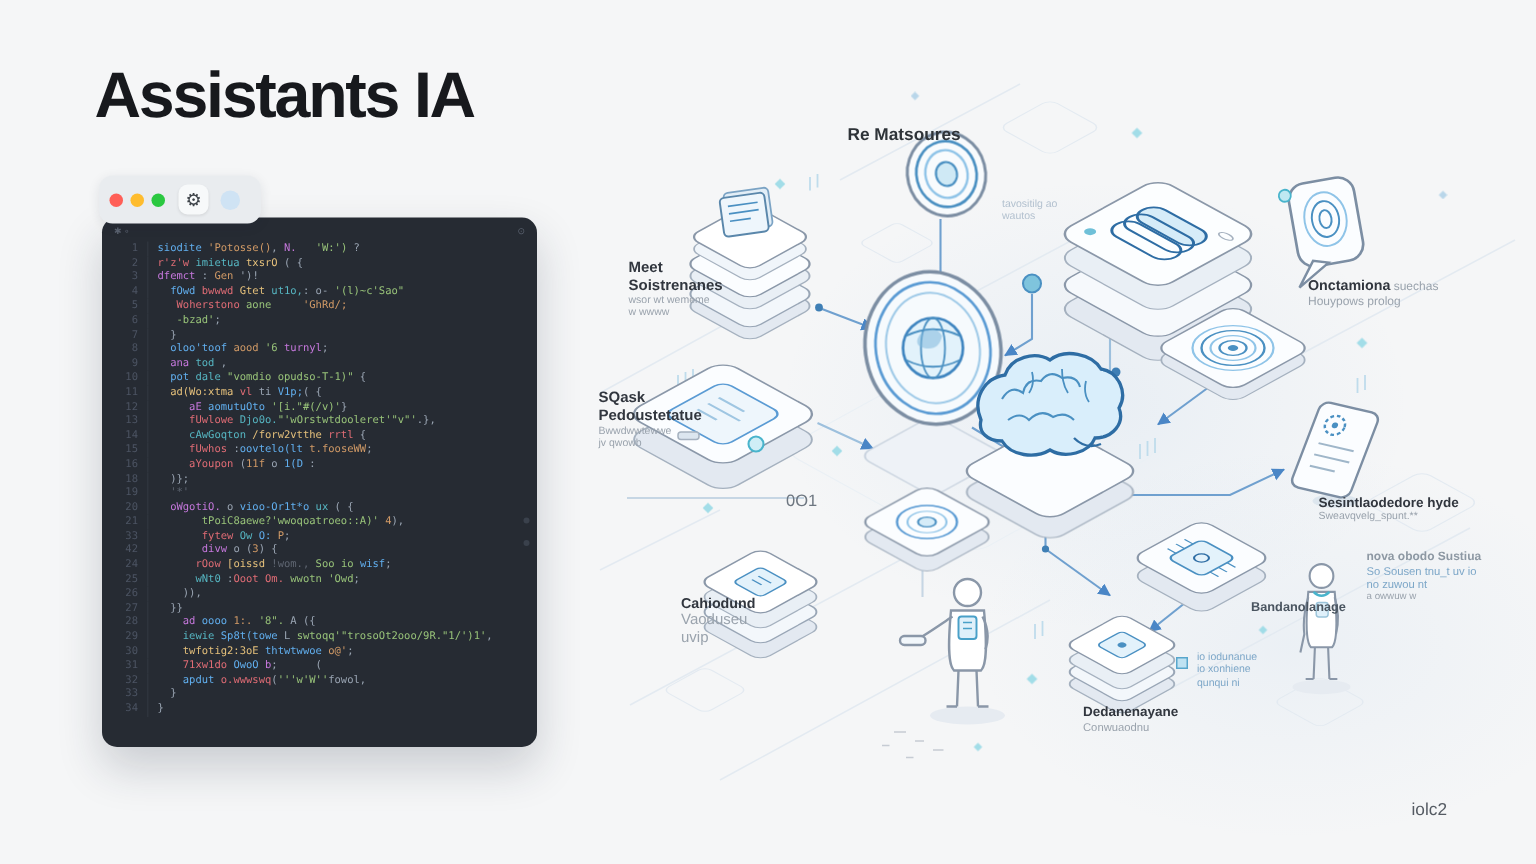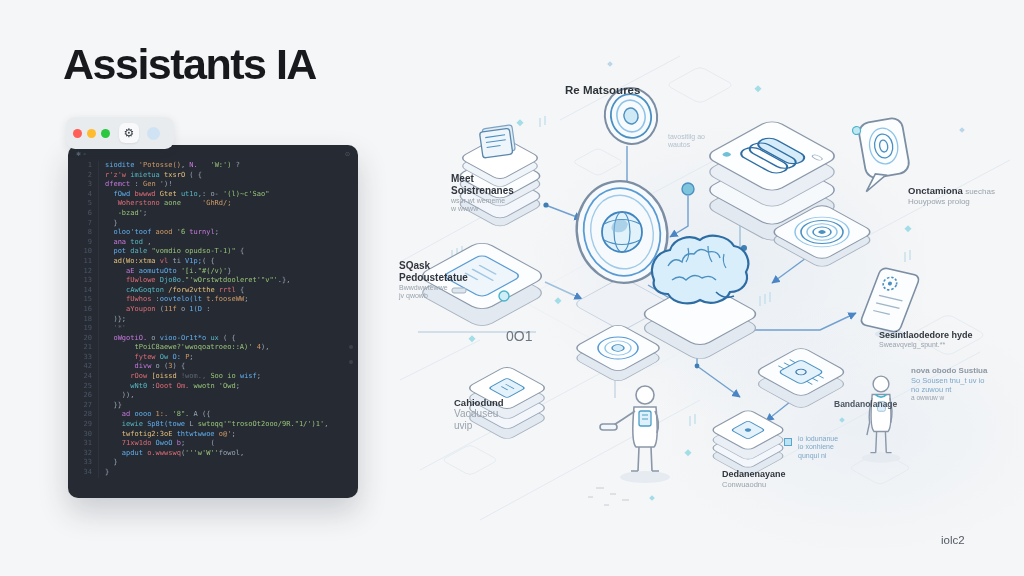--- a/index.html
+++ b/index.html
@@ -40,27 +40,27 @@
 
   
   #diagram{position:absolute;left:0;top:0;width:1024px;height:576px;}
 
   
   .lbl{position:absolute;line-height:1.2;color:#353b43;z-index:6;}
   .lbl .b{font-weight:bold;color:#31363e;}
   .lbl .s{color:#9aa3ad;font-weight:normal;}
   .lbl .blue{color:#7da7c8;}
   #lbl-top{left:565px;top:84px;width:140px;font-size:11.5px;font-weight:bold;color:#2e3338;}
-  #lbl-meet{left:419px;top:173px;font-size:10px;margin-left:32px;}
+  #lbl-meet{left:419px;top:173px;font-size:10px;}
   #lbl-meet .s{font-size:7px;}
   #lbl-sqask{left:399px;top:260px;font-size:10px;}
   #lbl-sqask .s{font-size:7px;}
-  #lbl-zero{left:506px;top:328px;font-size:14px;color:#6d7680;}
+  #lbl-zero{left:524px;top:328px;font-size:11px;color:#6d7680;}
   #lbl-faint{left:668px;top:133px;font-size:7px;color:#b3c1cf;}
-  #lbl-onct{left:908px;top:185px;font-size:9.5px;}
+  #lbl-onct{left:872px;top:185px;font-size:9.5px;}
   #lbl-onct .s{font-size:8px;}
   #lbl-sesint{left:879px;top:330px;font-size:9px;}
   #lbl-sesint .s{font-size:7px;}
   #lbl-nova{left:911px;top:366px;font-size:8px;color:#8d98a3;font-weight:bold;}
   #lbl-nova .blue{font-size:7.5px;font-weight:normal;}
   #lbl-nova .s{font-size:6.5px;font-weight:normal;}
   #lbl-cahio{left:454px;top:397px;font-size:9.5px;}
   #lbl-cahio .s{font-size:10px;}
   #lbl-banda{left:786px;top:399px;font-size:8.5px;color:#4a5560;font-weight:bold;margin-left:48px;}
   #lbl-bullets{left:798px;top:435px;font-size:7px;color:#7da7c8;}

